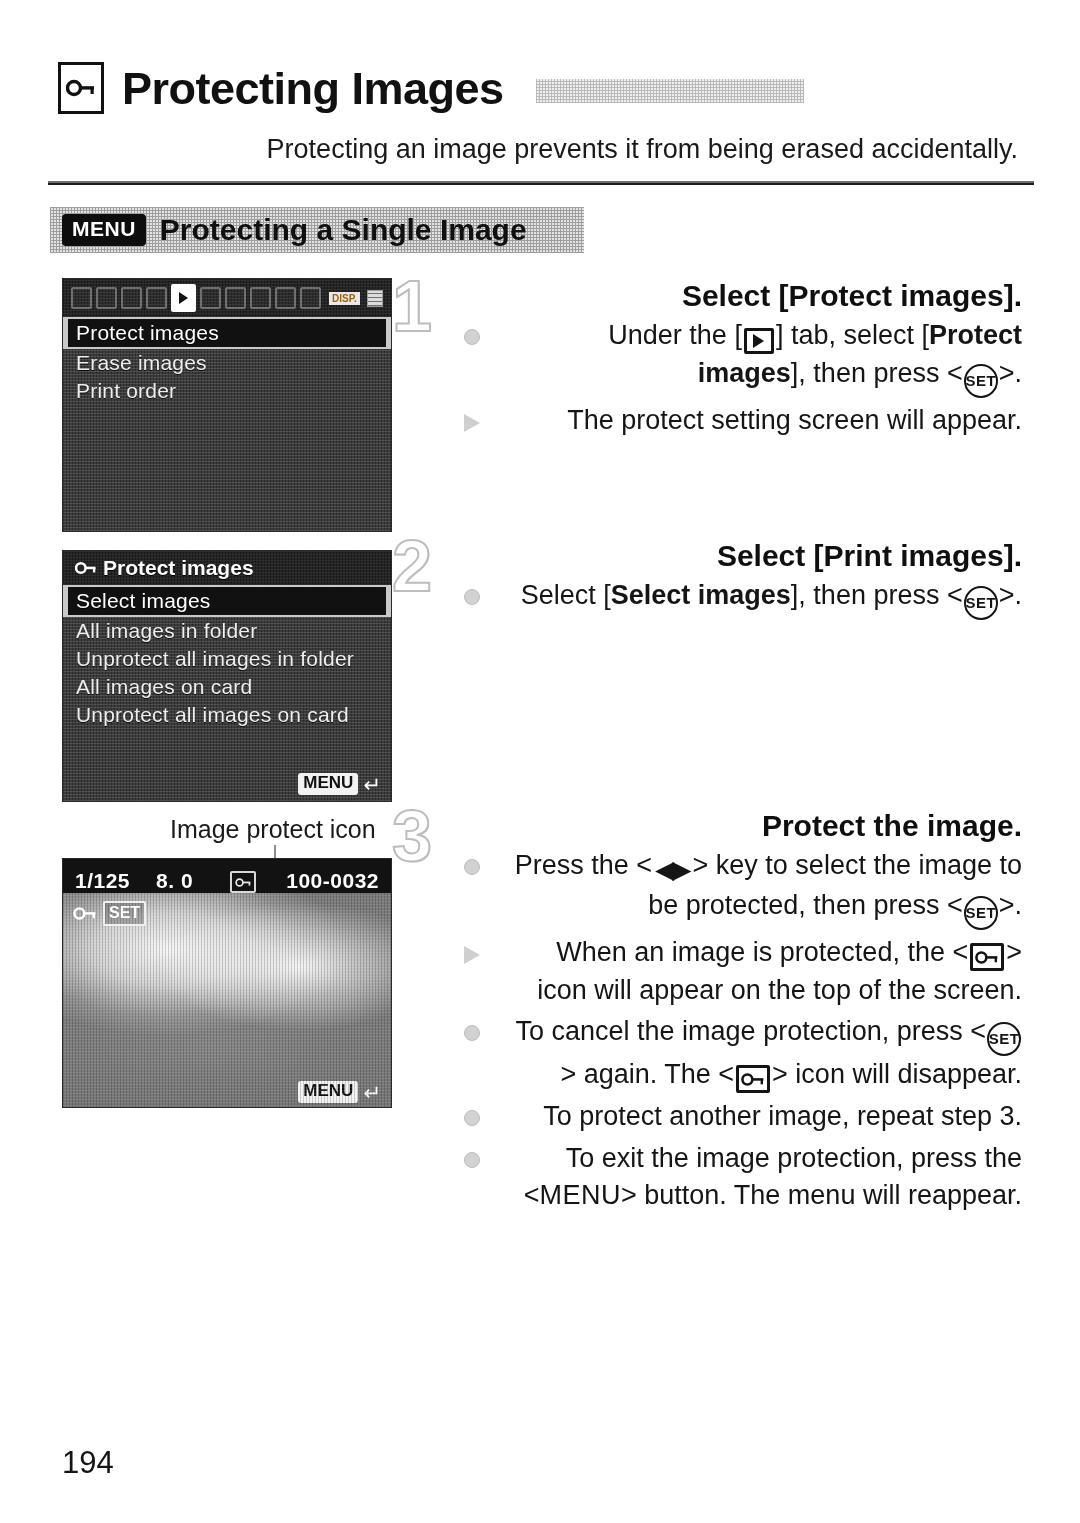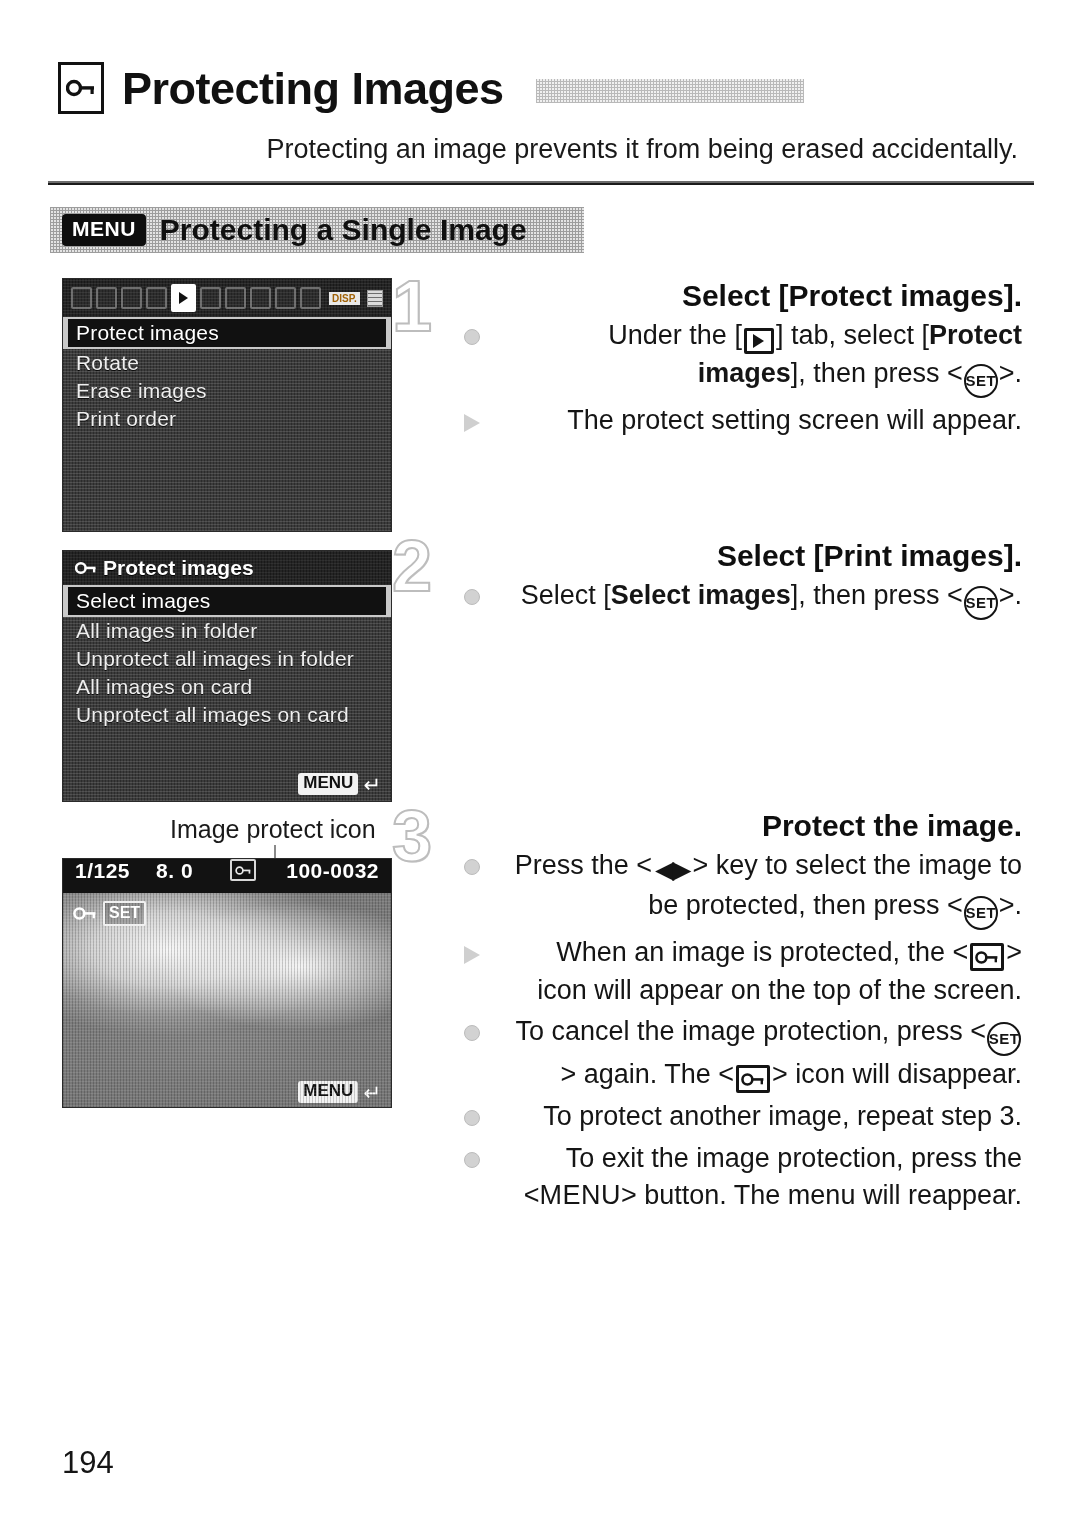--- a/index.html
+++ b/index.html
@@ -175,21 +175,21 @@
     position: absolute; left: 170px; top: 815px;
     font-size: 25px; color: #1a1a1a; white-space: nowrap;
   }
   .callout-line {
     position: absolute; left: 274px; top: 845px; width: 2px; height: 22px;
     background: #8a8a8a;
   }
   #screen-photo { top: 858px; height: 250px; }
   .photo-info {
     height: 34px; background: #121212; color: #fff;
-    display: flex; align-items: flex-start; padding: 0 12px;
+    display: flex; align-items: flex-end; padding: 0 12px;
     font-size: 21px; font-weight: bold; letter-spacing: .5px;
   }
   .photo-info .shutter { margin-right: 26px; }
   .photo-info .gap { flex: 1 1 auto; }
   .pi-icon {
     width: 26px; height: 22px; border: 2px solid #d8d8d8; border-radius: 2px;
     display: flex; align-items: center; justify-content: center;
     margin-right: 30px;
   }
   .photo-body {
@@ -326,23 +326,20 @@
       <span class="tab-icon"></span>
       <span class="tab-icon"></span>
       <span class="tab-icon"></span>
       <span class="tab-spacer"></span>
       <span class="disp-chip">DISP.</span>
       <span class="disp-grid"></span>
     </div>
     <div class="menu-list">
       <div class="menu-row selected">
         <span>Protect images</span>
-      </div>
-      <div class="menu-row">
-        <span>Rotate</span>
       </div>
       <div class="menu-row">
         <span>Erase images</span>
       </div>
       <div class="menu-row">
         <span>Print order</span>
       </div>
     </div>
   </div>
 

